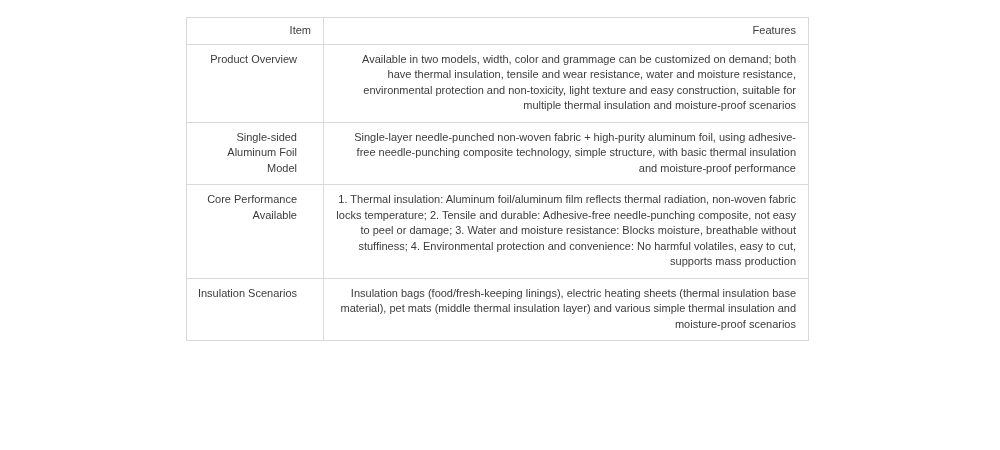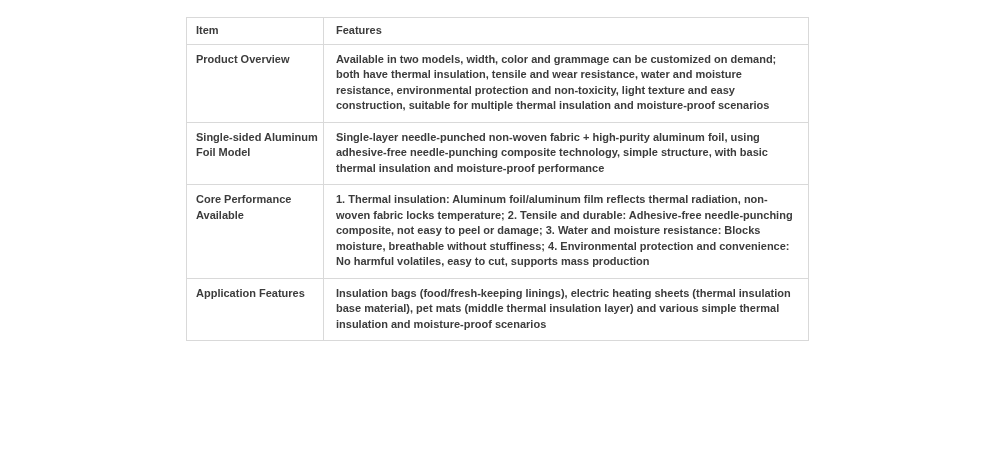--- a/index.html
+++ b/index.html
@@ -23,36 +23,36 @@
     border-collapse: collapse;
     table-layout: fixed;
   }
   col.col-item { width: 137px; }
   col.col-details { width: 485px; }
   .info-table th,
   .info-table td {
     border: 1px solid #d9d9d9;
     font-size: 11px;
     line-height: 15.5px;
-    font-weight: 700;
+    font-weight: 400;
     color: #3c3c3c;
-    text-align: left;
+    text-align: right;
     vertical-align: top;
     word-wrap: break-word;
   }
   .info-table th {
     padding: 5px 12px;
     background: #ffffff;
   }
   .info-table td {
     padding: 7px 12px 8px 12px;
   }
   .info-table td.item-cell {
     padding-left: 9px;
-    padding-right: 2px;
+    padding-right: 26px;
   }
   .info-table th.item-head {
     padding-left: 9px;
   }
 </style>
 </head>
 <body>
 
 <div class="page">
   <table class="info-table">
@@ -73,18 +73,18 @@
       </tr>
       <tr>
         <td class="item-cell">Single-sided Aluminum Foil Model</td>
         <td>Single-layer needle-punched non-woven fabric + high-purity aluminum foil, using adhesive-free needle-punching composite technology, simple structure, with basic thermal insulation and moisture-proof performance</td>
       </tr>
       <tr>
         <td class="item-cell">Core Performance Available</td>
         <td>1. Thermal insulation: Aluminum foil/aluminum film reflects thermal radiation, non-woven fabric locks temperature; 2. Tensile and durable: Adhesive-free needle-punching composite, not easy to peel or damage; 3. Water and moisture resistance: Blocks moisture, breathable without stuffiness; 4. Environmental protection and convenience: No harmful volatiles, easy to cut, supports mass production</td>
       </tr>
       <tr>
-        <td class="item-cell">Application Features</td>
+        <td class="item-cell">Insulation Scenarios</td>
         <td>Insulation bags (food/fresh-keeping linings), electric heating sheets (thermal insulation base material), pet mats (middle thermal insulation layer) and various simple thermal insulation and moisture-proof scenarios</td>
       </tr>
     </tbody>
   </table>
 </div>
 
 </body></html>

